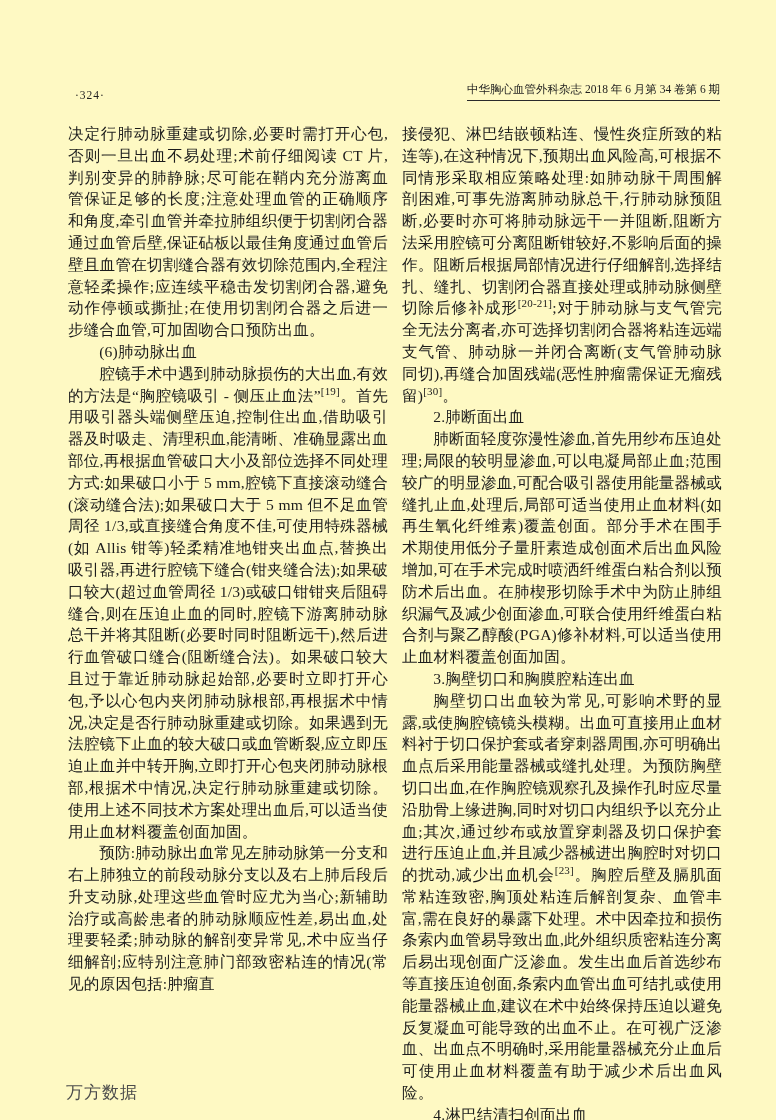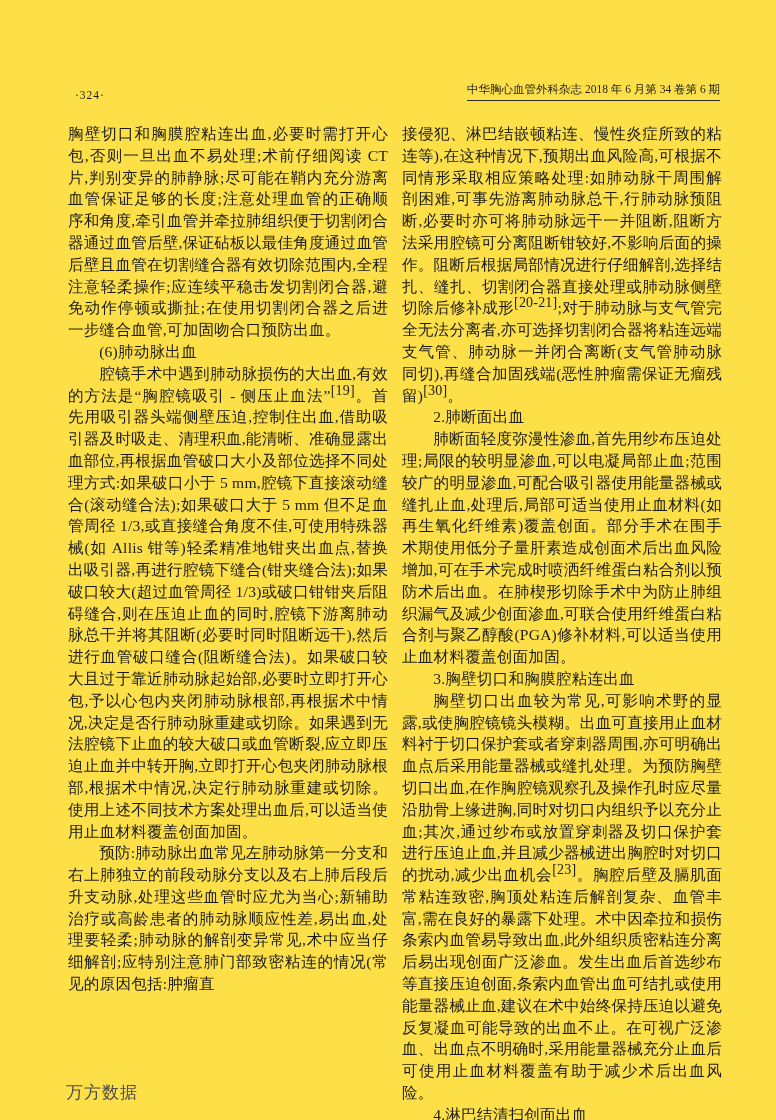--- a/index.html
+++ b/index.html
@@ -4,21 +4,21 @@
 <style>
   html, body { margin: 0; padding: 0; }
   body {
     width: 776px; height: 1120px;
     background: #f2f2f2;
     font-family: "Liberation Serif", serif;
   }
   .page {
     position: relative;
     width: 776px; height: 1120px;
-    background: #fde047;
+    background: #fef9c3;
     overflow: hidden;
     color: #1c1c1c;
   }
   
   .running-head {
     position: absolute;
     top: 82px; left: 75px; right: 56px;
     display: flex;
     align-items: flex-end;
     font-size: 11.5px;
@@ -48,21 +48,21 @@
   .col p {
     margin: 0;
     font-size: 15.6px;
     line-height: 21.8px;
     text-align: justify;
     letter-spacing: 0.2px;
     color: #1c1c1c;
   }
   .col p.indent { text-indent: 2em; }
   .col sup {
-    font-size: 14px;
+    font-size: 11px;
     line-height: 0;
     vertical-align: super;
   }
   
   .watermark {
     position: absolute;
     left: 66px; top: 1081px;
     font-family: "Liberation Sans", sans-serif;
     font-size: 17px;
     color: #4c4c4c;
@@ -76,21 +76,21 @@
 
   <div class="running-head">
     <span class="page-num">·324·</span>
     <span class="journal-titles">
       <span>中华胸心血管外科杂志 2018 年 6 月第 34 卷第 6 期</span>
     </span>
   </div>
 
   <div class="columns">
     <div class="col" id="left-col">
-        <p class="">胸壁切口和胸膜腔粘连出血,必要时需打开心包,否则一旦出血不易处理;术前仔细阅读 CT 片,判别变异的肺静脉;尽可能在鞘内充分游离血管保证足够的长度;注意处理血管的正确顺序和角度,牵引血管并牵拉肺组织便于切割闭合器通过血管后壁,保证砧板以最佳角度通过血管后壁且血管在切割缝合器有效切除范围内,全程注意轻柔操作;应连续平稳击发切割闭合器,避免动作停顿或撕扯;在使用切割闭合器之后进一步缝合血管,可加固吻合口预防出血。</p>
+        <p class="">决定行肺动脉重建或切除,必要时需打开心包,否则一旦出血不易处理;术前仔细阅读 CT 片,判别变异的肺静脉;尽可能在鞘内充分游离血管保证足够的长度;注意处理血管的正确顺序和角度,牵引血管并牵拉肺组织便于切割闭合器通过血管后壁,保证砧板以最佳角度通过血管后壁且血管在切割缝合器有效切除范围内,全程注意轻柔操作;应连续平稳击发切割闭合器,避免动作停顿或撕扯;在使用切割闭合器之后进一步缝合血管,可加固吻合口预防出血。</p>
         <p class="indent">(6)肺动脉出血</p>
         <p class="indent">腔镜手术中遇到肺动脉损伤的大出血,有效的方法是“胸腔镜吸引 - 侧压止血法”<sup>[19]</sup>。首先用吸引器头端侧壁压迫,控制住出血,借助吸引器及时吸走、清理积血,能清晰、准确显露出血部位,再根据血管破口大小及部位选择不同处理方式:如果破口小于 5 mm,腔镜下直接滚动缝合(滚动缝合法);如果破口大于 5 mm 但不足血管周径 1/3,或直接缝合角度不佳,可使用特殊器械(如 Allis 钳等)轻柔精准地钳夹出血点,替换出吸引器,再进行腔镜下缝合(钳夹缝合法);如果破口较大(超过血管周径 1/3)或破口钳钳夹后阻碍缝合,则在压迫止血的同时,腔镜下游离肺动脉总干并将其阻断(必要时同时阻断远干),然后进行血管破口缝合(阻断缝合法)。如果破口较大且过于靠近肺动脉起始部,必要时立即打开心包,予以心包内夹闭肺动脉根部,再根据术中情况,决定是否行肺动脉重建或切除。如果遇到无法腔镜下止血的较大破口或血管断裂,应立即压迫止血并中转开胸,立即打开心包夹闭肺动脉根部,根据术中情况,决定行肺动脉重建或切除。使用上述不同技术方案处理出血后,可以适当使用止血材料覆盖创面加固。</p>
         <p class="indent">预防:肺动脉出血常见左肺动脉第一分支和右上肺独立的前段动脉分支以及右上肺后段后升支动脉,处理这些血管时应尤为当心;新辅助治疗或高龄患者的肺动脉顺应性差,易出血,处理要轻柔;肺动脉的解剖变异常见,术中应当仔细解剖;应特别注意肺门部致密粘连的情况(常见的原因包括:肿瘤直</p>
       </div>
     <div class="col" id="right-col">
         <p class="">接侵犯、淋巴结嵌顿粘连、慢性炎症所致的粘连等),在这种情况下,预期出血风险高,可根据不同情形采取相应策略处理:如肺动脉干周围解剖困难,可事先游离肺动脉总干,行肺动脉预阻断,必要时亦可将肺动脉远干一并阻断,阻断方法采用腔镜可分离阻断钳较好,不影响后面的操作。阻断后根据局部情况进行仔细解剖,选择结扎、缝扎、切割闭合器直接处理或肺动脉侧壁切除后修补成形<sup>[20-21]</sup>;对于肺动脉与支气管完全无法分离者,亦可选择切割闭合器将粘连远端支气管、肺动脉一并闭合离断(支气管肺动脉同切),再缝合加固残端(恶性肿瘤需保证无瘤残留)<sup>[30]</sup>。</p>
         <p class="indent">2.肺断面出血</p>
         <p class="indent">肺断面轻度弥漫性渗血,首先用纱布压迫处理;局限的较明显渗血,可以电凝局部止血;范围较广的明显渗血,可配合吸引器使用能量器械或缝扎止血,处理后,局部可适当使用止血材料(如再生氧化纤维素)覆盖创面。部分手术在围手术期使用低分子量肝素造成创面术后出血风险增加,可在手术完成时喷洒纤维蛋白粘合剂以预防术后出血。在肺楔形切除手术中为防止肺组织漏气及减少创面渗血,可联合使用纤维蛋白粘合剂与聚乙醇酸(PGA)修补材料,可以适当使用止血材料覆盖创面加固。</p>
         <p class="indent">3.胸壁切口和胸膜腔粘连出血</p>
         <p class="indent">胸壁切口出血较为常见,可影响术野的显露,或使胸腔镜镜头模糊。出血可直接用止血材料衬于切口保护套或者穿刺器周围,亦可明确出血点后采用能量器械或缝扎处理。为预防胸壁切口出血,在作胸腔镜观察孔及操作孔时应尽量沿肋骨上缘进胸,同时对切口内组织予以充分止血;其次,通过纱布或放置穿刺器及切口保护套进行压迫止血,并且减少器械进出胸腔时对切口的扰动,减少出血机会<sup>[23]</sup>。胸腔后壁及膈肌面常粘连致密,胸顶处粘连后解剖复杂、血管丰富,需在良好的暴露下处理。术中因牵拉和损伤条索内血管易导致出血,此外组织质密粘连分离后易出现创面广泛渗血。发生出血后首选纱布等直接压迫创面,条索内血管出血可结扎或使用能量器械止血,建议在术中始终保持压迫以避免反复凝血可能导致的出血不止。在可视广泛渗血、出血点不明确时,采用能量器械充分止血后可使用止血材料覆盖有助于减少术后出血风险。</p>

